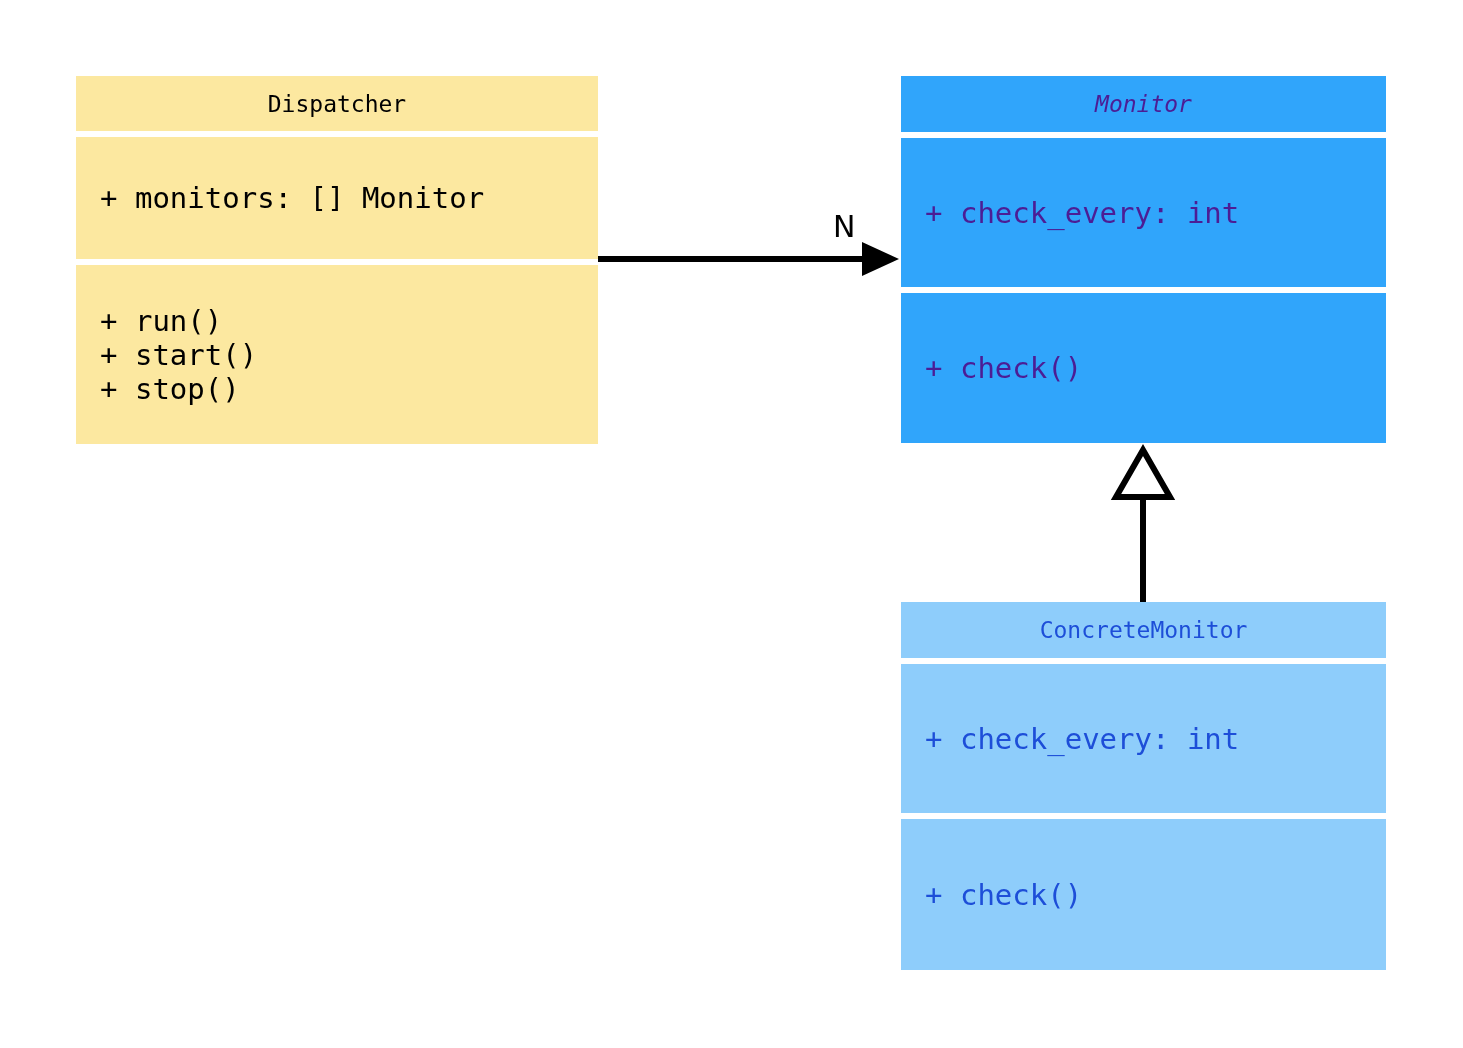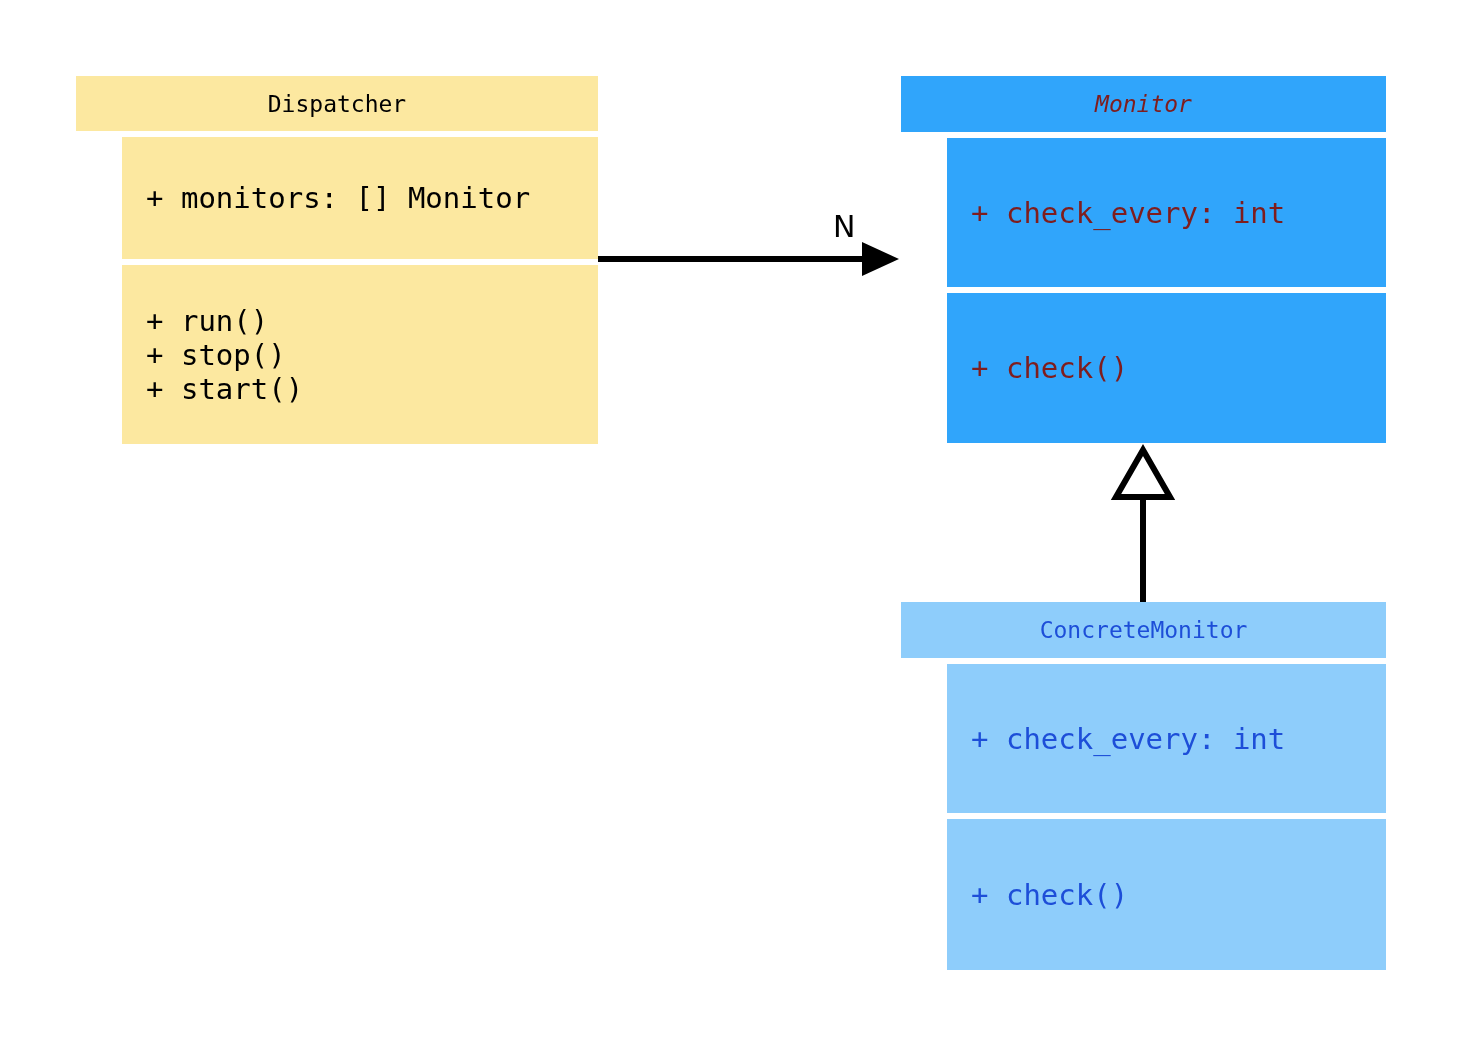--- a/index.html
+++ b/index.html
@@ -37,21 +37,20 @@
     font-style: italic;
   }
   .members-compartment {
     display: flex;
     flex-direction: column;
     justify-content: center;
     padding-left: 24px;
     font-size: 29px;
     line-height: 34px;
     white-space: pre;
-    margin-left: 46px;
   }
   .member-line {
     white-space: pre;
   }
   
   .divider {
     background: #ffffff;
     flex: 0 0 auto;
     height: 6px;
   }
@@ -65,21 +64,21 @@
   }
   #dispatcher .compartment { background: #FCE8A0; color: #000000; }
 
   
   #monitor {
     left: 901px;
     top: 76px;
     width: 485px;
     height: 367px;
   }
-  #monitor .compartment { background: #30A5FB; color: #7f1d1d; }
+  #monitor .compartment { background: #30A5FB; color: #4c1d95; }
 
   
   #concrete-monitor {
     left: 901px;
     top: 602px;
     width: 485px;
     height: 368px;
   }
   #concrete-monitor .compartment { background: #8ECDFB; color: #1d4ed8; }
 
@@ -108,22 +107,22 @@
 
   <div class="uml-class" id="dispatcher">
     <div class="compartment title-compartment" style="height:55px;">Dispatcher</div>
     <div class="divider"></div>
     <div class="compartment members-compartment" style="height:122px;">
       <span class="member-line">+ monitors: [] Monitor</span>
     </div>
     <div class="divider"></div>
     <div class="compartment members-compartment" style="height:179px;">
       <span class="member-line">+ run()</span>
+      <span class="member-line">+ start()</span>
       <span class="member-line">+ stop()</span>
-      <span class="member-line">+ start()</span>
     </div>
   </div>
 
   <div class="uml-class" id="monitor">
     <div class="compartment title-compartment title-italic" style="height:56px;">Monitor</div>
     <div class="divider"></div>
     <div class="compartment members-compartment" style="height:149px;">
       <span class="member-line">+ check_every: int</span>
     </div>
     <div class="divider"></div>

